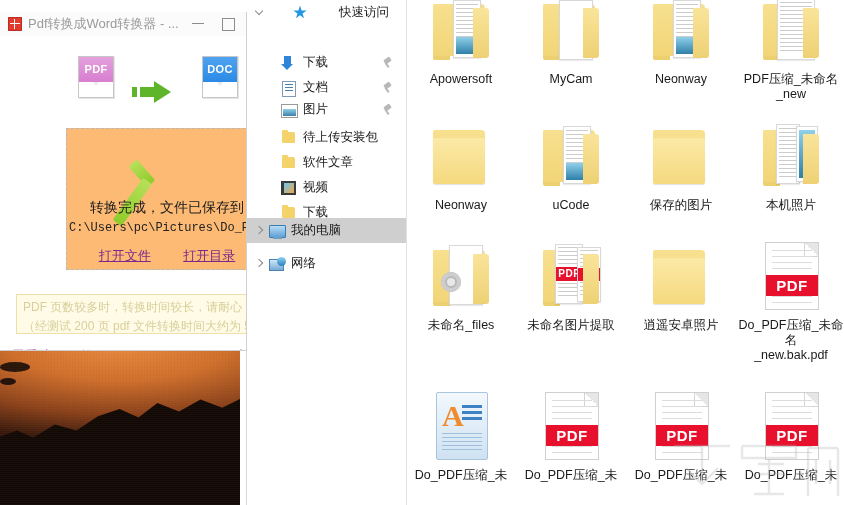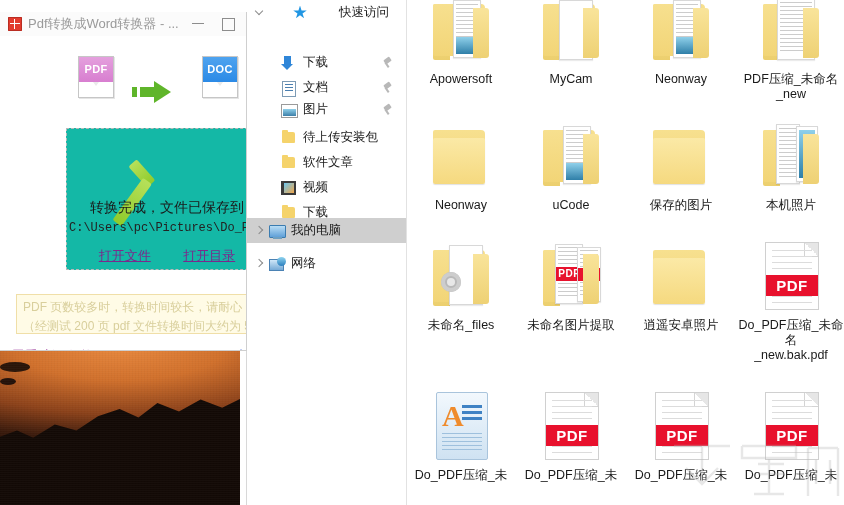--- a/index.html
+++ b/index.html
@@ -70,21 +70,21 @@
   #arrow-icon .shaft{position:absolute;left:8px;top:6px;width:16px;height:10px;background:#5fb52a;}
   #arrow-icon .head{
     position:absolute;left:22px;top:0;width:0;height:0;
     border-top:11px solid transparent;border-bottom:11px solid transparent;
     border-left:17px solid #5fb52a;
   }
 
   
   #result-panel{
     position:absolute;left:66px;top:92px;width:200px;height:140px;
-    border:1px dashed #b9b9b9;background:#14b8a6;
+    border:1px dashed #b9b9b9;background:#fdba74;padding-left:32px;
   }
   #check-mark{position:absolute;left:56px;top:10px;width:64px;height:50px;}
   #check-mark .s{
     position:absolute;background:linear-gradient(#b6e05a,#8fcb2a);border-radius:2px;
   }
   #check-mark .s1{left:4px;top:24px;width:11px;height:28px;transform:rotate(-42deg);transform-origin:50% 0;}
   #check-mark .s2{left:19px;top:42px;width:11px;height:52px;transform:rotate(36deg);transform-origin:50% 0;}
   #res-line1{
     position:absolute;left:0;top:70px;width:200px;text-align:center;
     font-size:14px;color:#1a1a1a;

